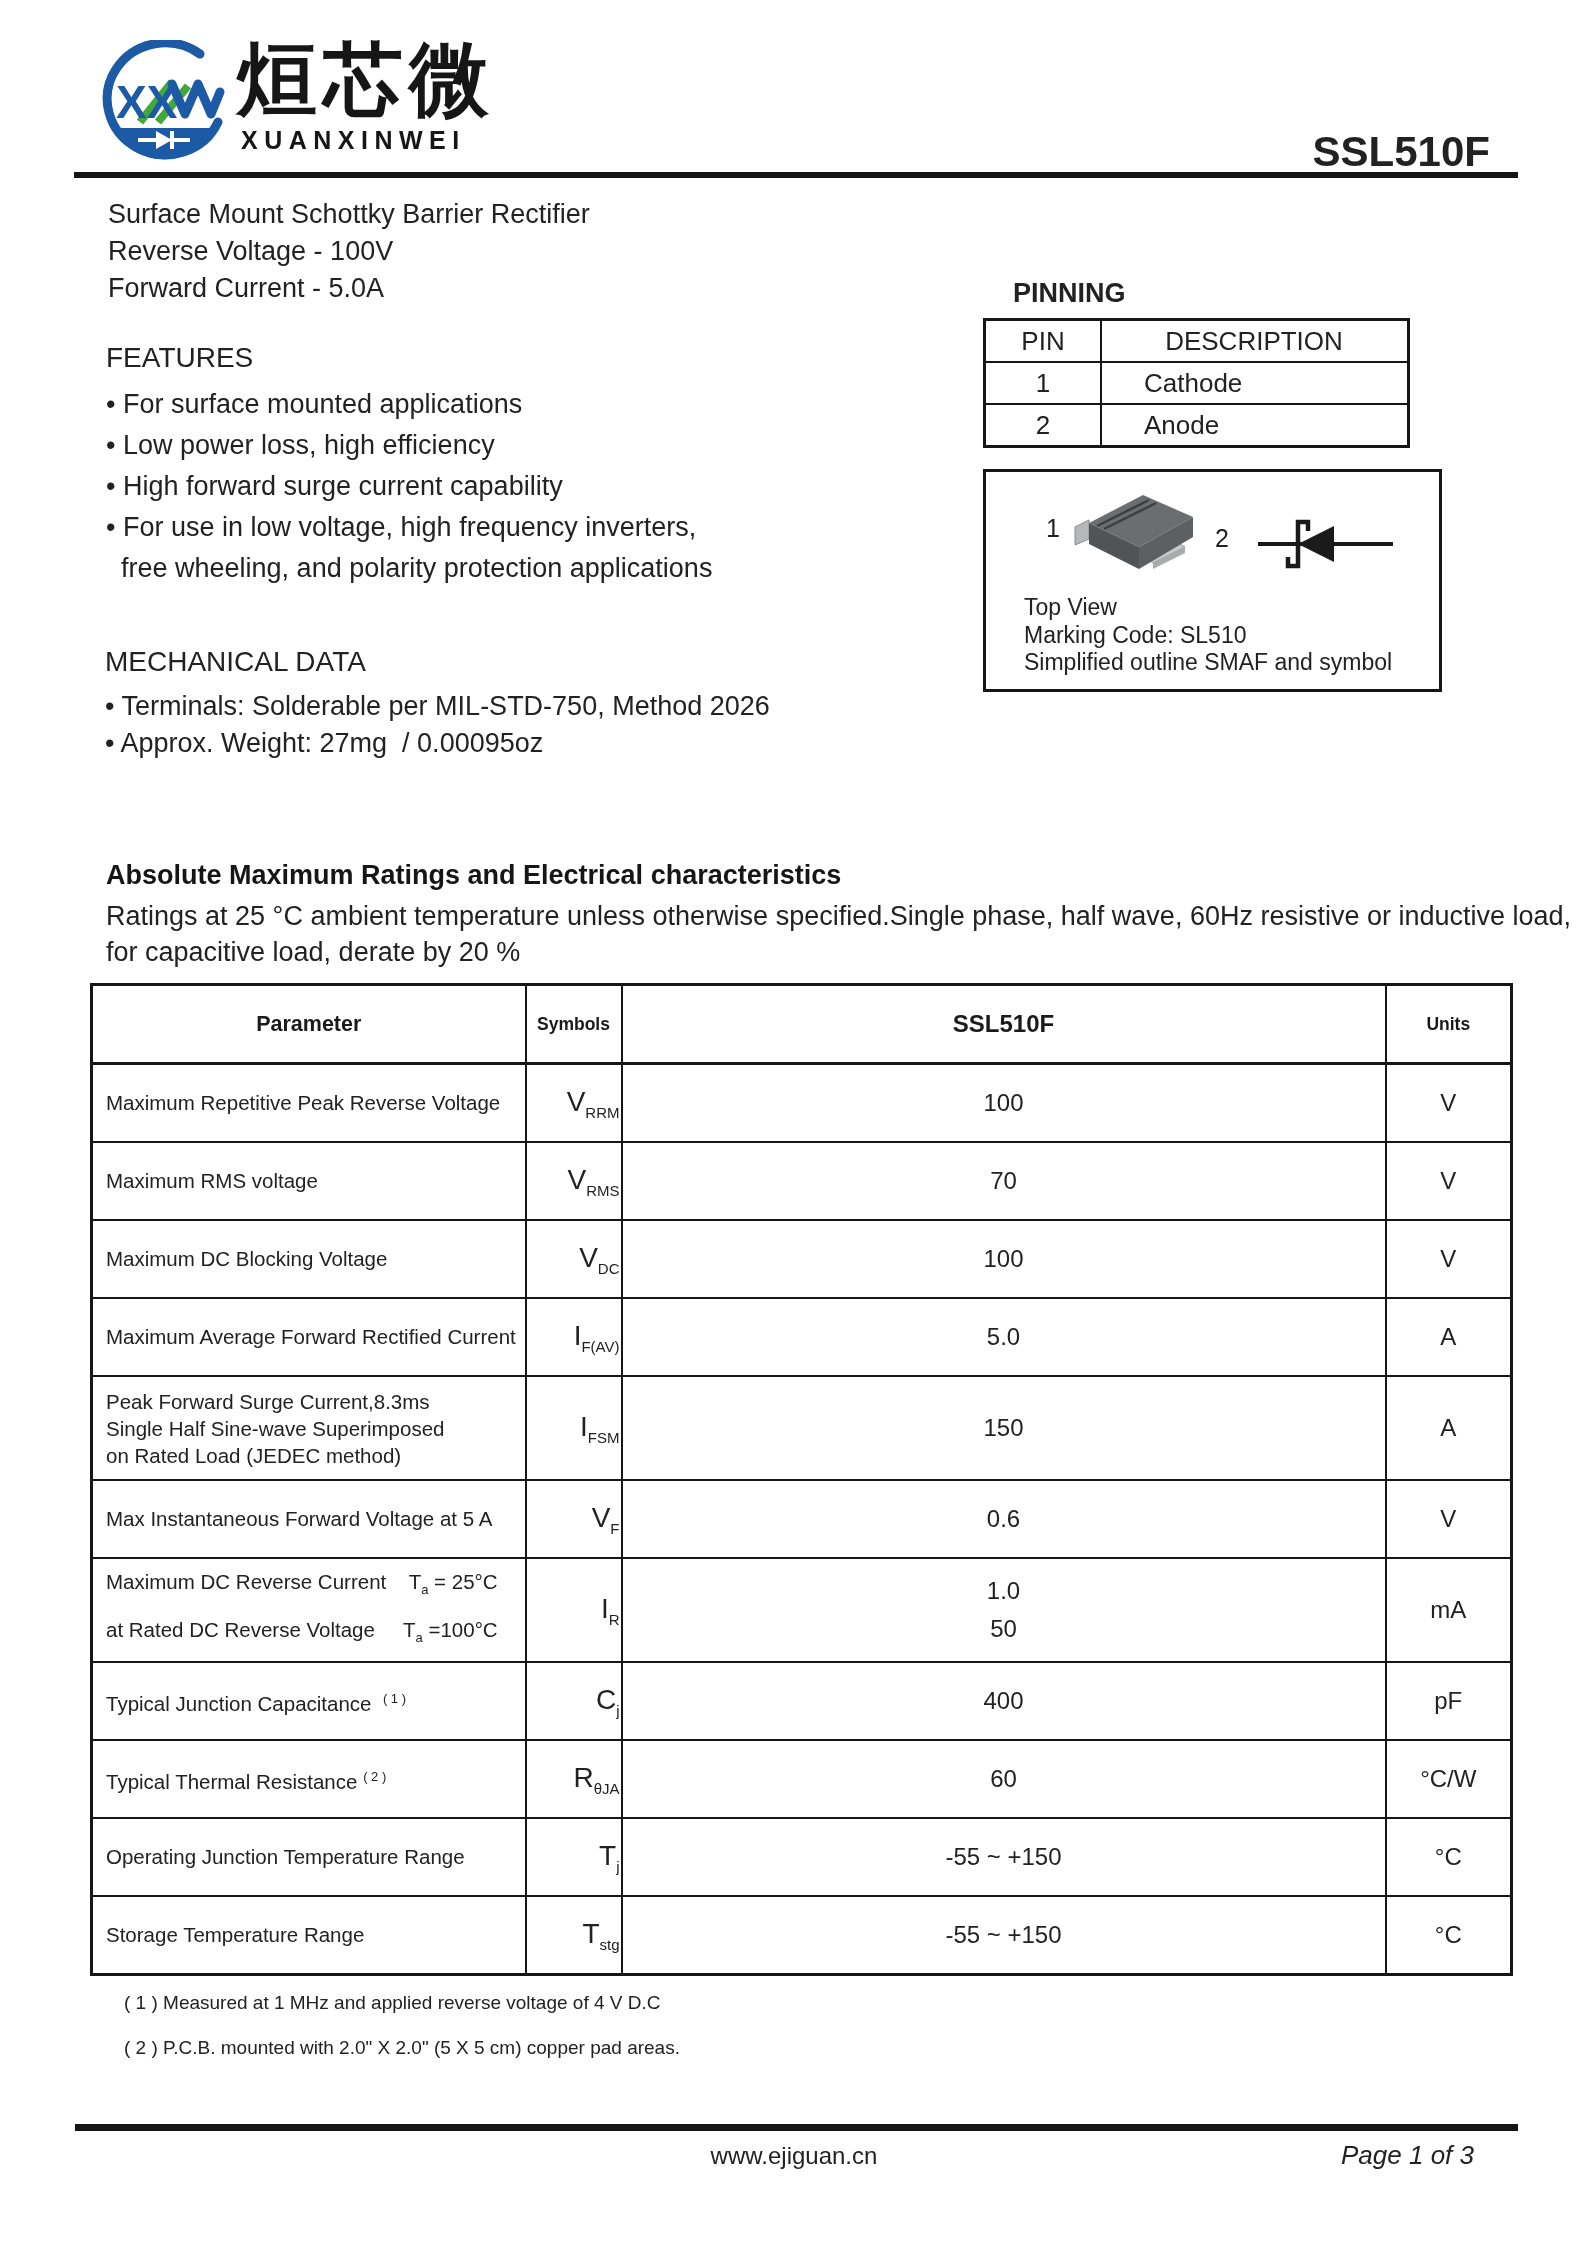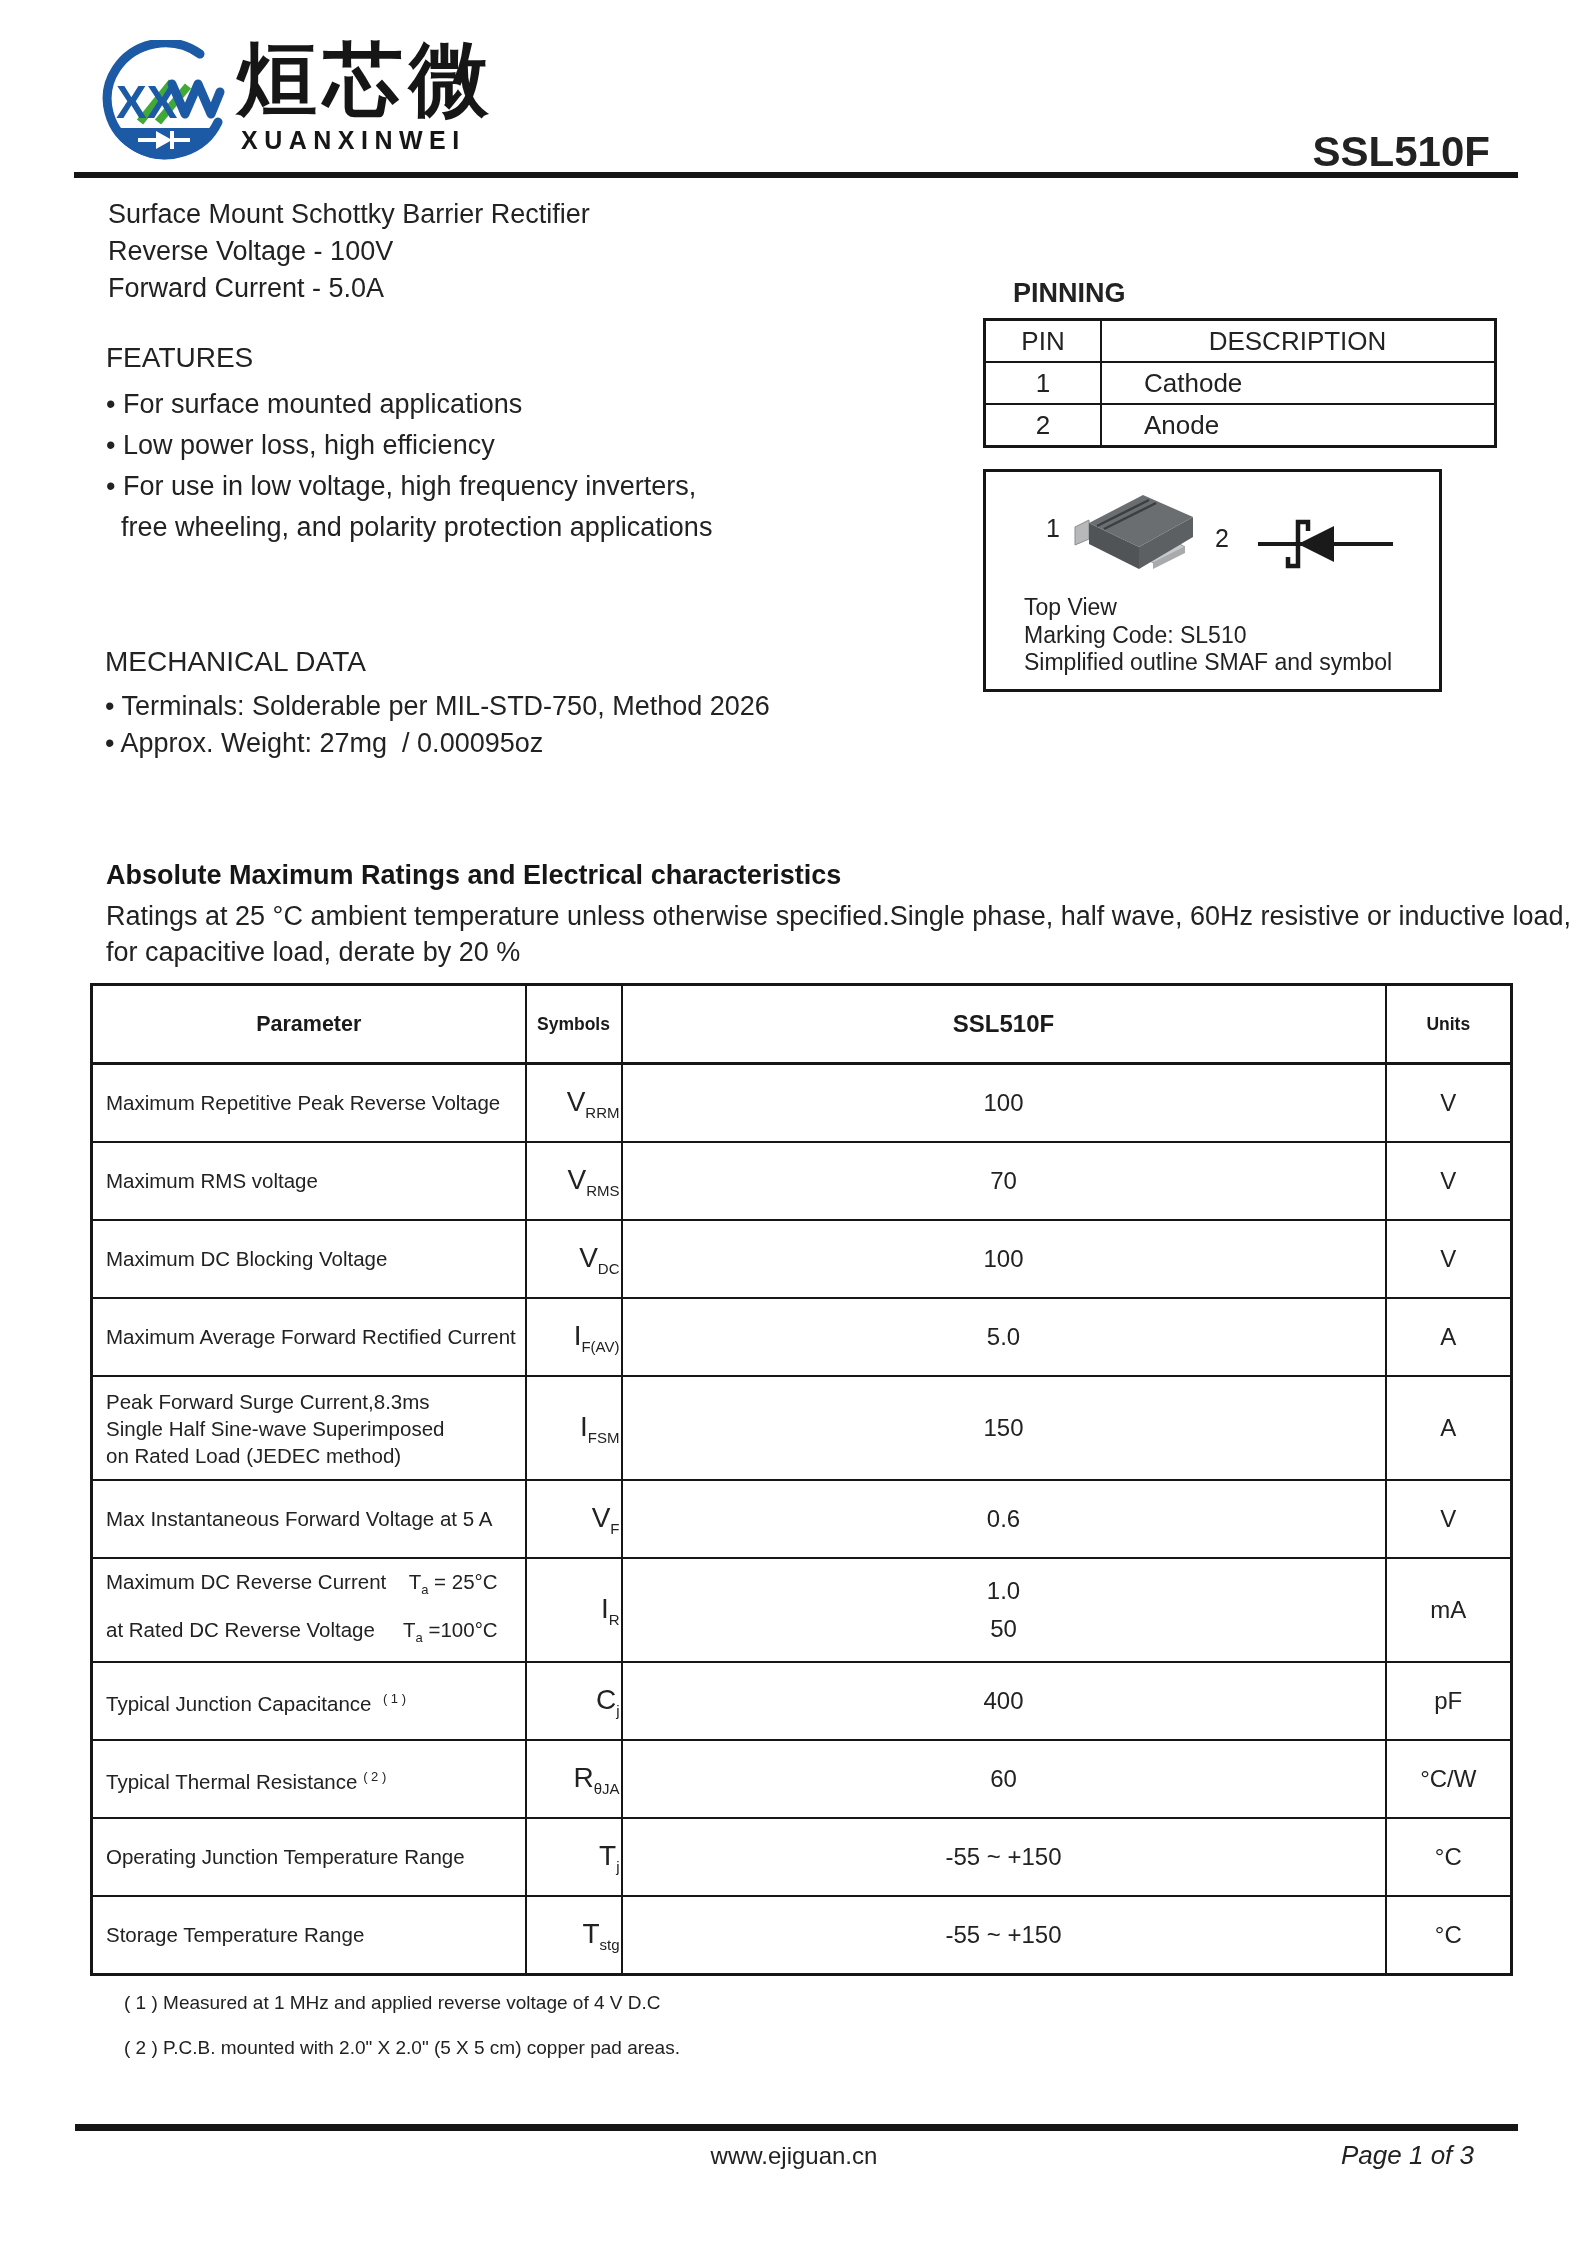--- a/index.html
+++ b/index.html
@@ -20,21 +20,21 @@
   .intro{left:108px;top:196px;font-size:27px;line-height:37px;color:#222;}
   .sec-title{font-size:28px;color:#222;}
   .features-title{left:106px;top:342px;}
   .bullet-list{font-size:27px;color:#222;white-space:pre-wrap;}
   .features-list{left:106px;top:384px;line-height:41px;}
   .mech-title{left:105px;top:646px;}
   .mech-list{left:105px;top:688px;line-height:37px;}
 
   
   .pinning-title{left:1013px;top:278px;font-size:27px;font-weight:bold;color:#222;}
-  .pin-table{left:983px;top:318px;border-collapse:collapse;table-layout:fixed;width:514px;}
+  .pin-table{left:983px;top:318px;border-collapse:collapse;table-layout:fixed;width:427px;}
   .pin-table td{border:2px solid #161616;height:38px;font-size:26px;color:#222;}
   .pin-table{border:3px solid #161616;}
   .pin-table .c-pin{width:112px;text-align:center;}
   .pin-table .c-desc{padding-left:42px;}
 
   
   .pkg-box{left:983px;top:469px;width:459px;height:223px;border:3px solid #161616;box-sizing:border-box;}
   .pkg-svg{position:absolute;left:85px;top:15px;}
   .diode-svg{position:absolute;left:272px;top:45px;}
   .pin-label{position:absolute;font-size:25px;color:#222;}
@@ -96,21 +96,21 @@
   </g>
 </svg>
 <div class="abs cn-name">烜芯微</div>
 <div class="abs en-name">XUANXINWEI</div>
 <div class="abs part-no">SSL510F</div>
 <div class="abs top-rule"></div>
 
 <div class="abs intro bullet-list" id="intro-lines"><div>Surface Mount Schottky Barrier Rectifier</div><div>Reverse Voltage - 100V</div><div>Forward Current - 5.0A</div></div>
 
 <div class="abs sec-title features-title">FEATURES</div>
-<div class="abs bullet-list features-list" id="features-lines"><div>• For surface mounted applications</div><div>• Low power loss, high efficiency</div><div>• For use in low voltage, high frequency inverters,</div><div>  free wheeling, and polarity protection applications</div></div>
+<div class="abs bullet-list features-list" id="features-lines"><div>• For surface mounted applications</div><div>• Low power loss, high efficiency</div><div>• High forward surge current capability</div><div>• For use in low voltage, high frequency inverters,</div><div>  free wheeling, and polarity protection applications</div></div>
 
 <div class="abs sec-title mech-title">MECHANICAL DATA</div>
 <div class="abs bullet-list mech-list" id="mech-lines"><div>• Terminals: Solderable per MIL-STD-750, Method 2026</div><div>• Approx. Weight: 27mg  / 0.00095oz</div></div>
 
 <div class="abs pinning-title">PINNING</div>
 <table class="abs pin-table">
   <tbody>
       <tr>
     <td class="c-pin">PIN</td>
     <td class="c-desc" style="padding-left:0;text-align:center;">DESCRIPTION</td>

